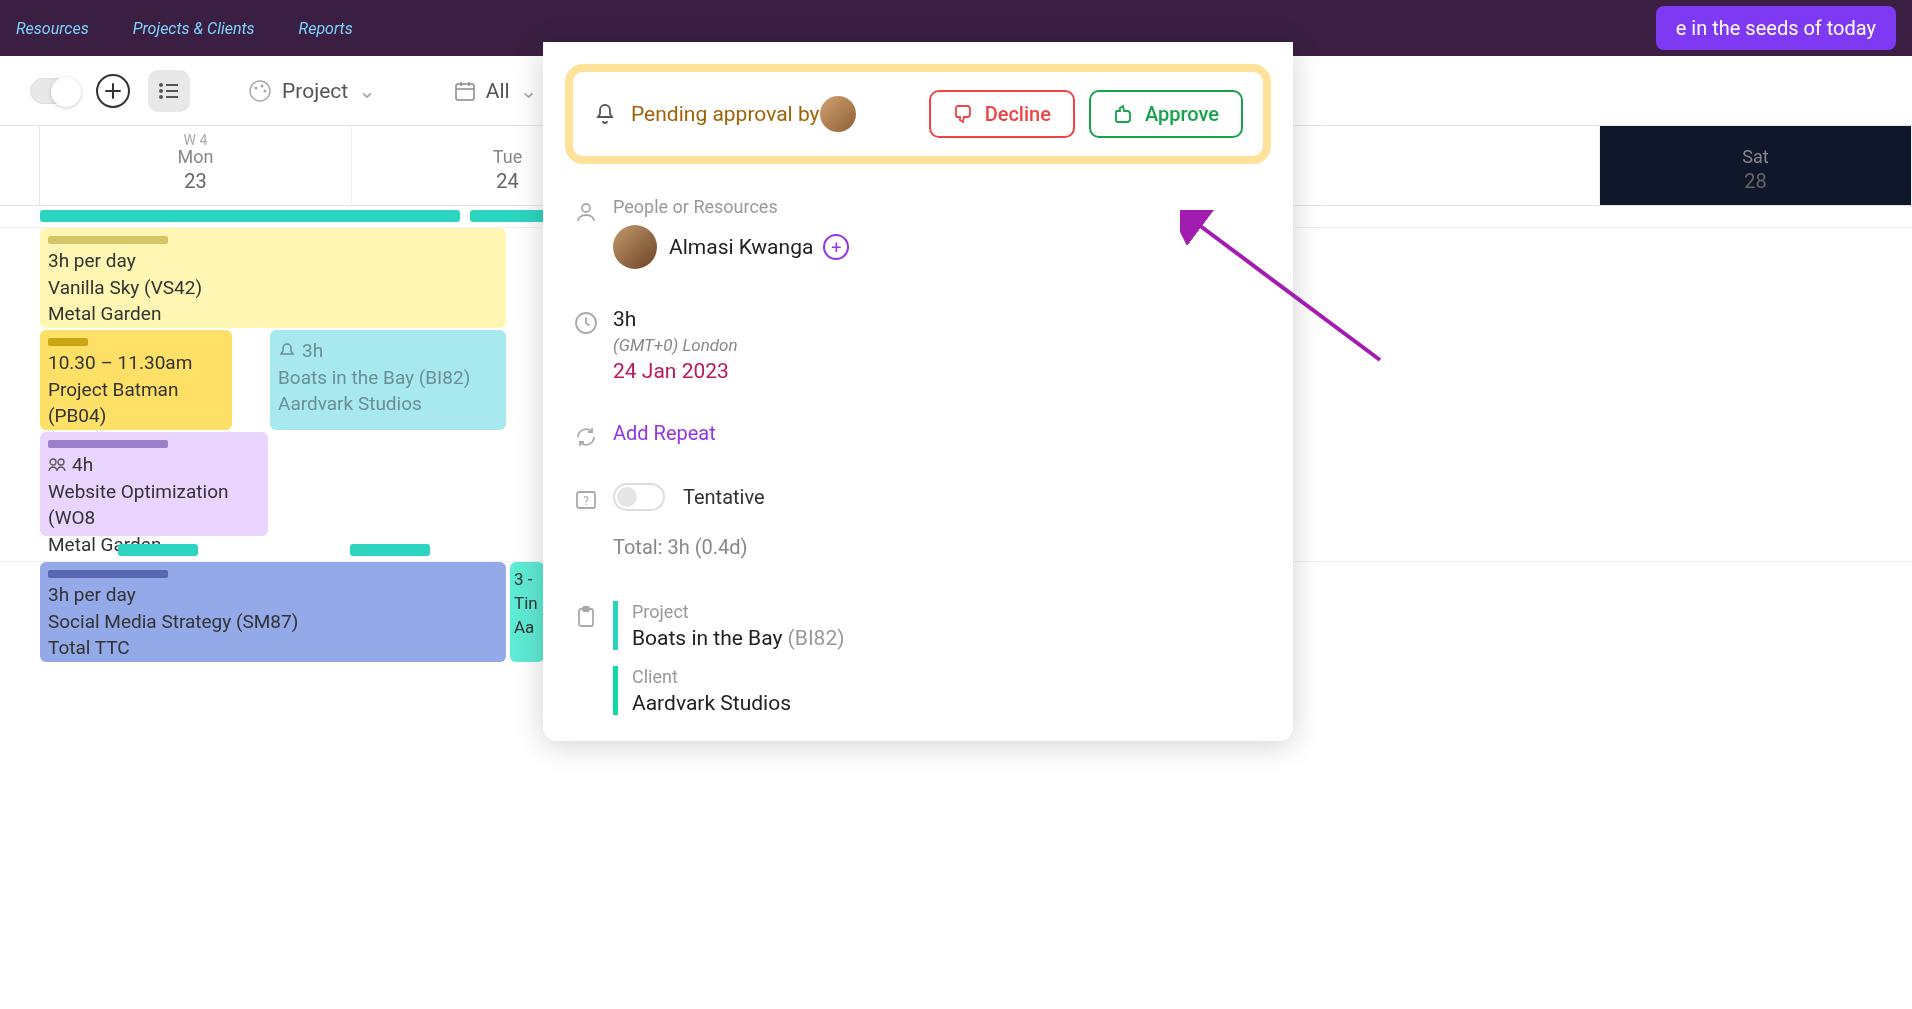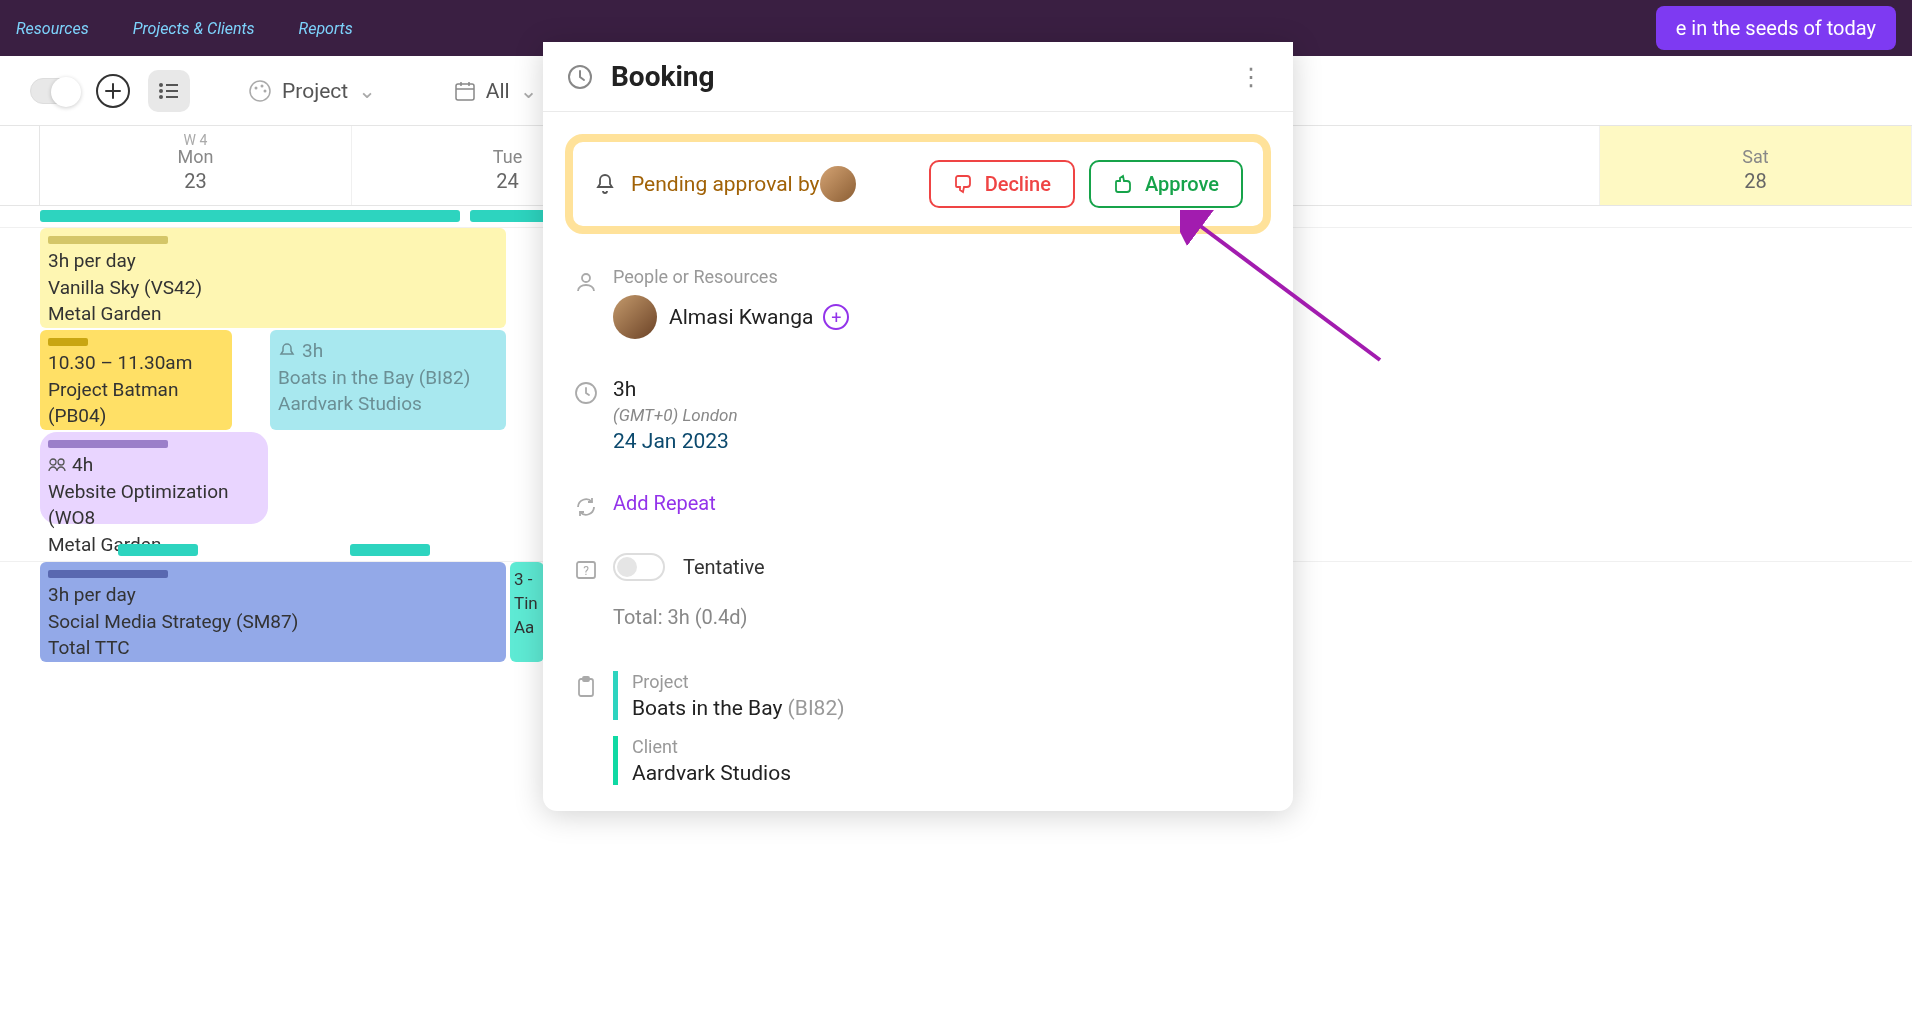--- a/index.html
+++ b/index.html
@@ -49,21 +49,21 @@
     .btn { padding: 10px 22px; border-radius: 10px; font-size: 20px; font-weight: 500; display: flex; align-items: center; gap: 10px; border: 2px solid; background: #fff; cursor: pointer; }
     .btn-decline { color: #ef4444; border-color: #ef4444; }
     .btn-approve { color: #16a34a; border-color: #16a34a; }
 
     .modal-row { display: flex; padding: 10px 28px; gap: 12px; align-items: flex-start; }
     .modal-icon { width: 30px; flex-shrink: 0; color: #999; display: flex; justify-content: center; padding-top: 4px; }
     .modal-content-col { flex: 1; }
     .label-small { color: #999; font-size: 18px; margin-bottom: 4px; }
     .value-text { font-size: 21px; color: #222; margin-bottom: 4px; }
     .tz-text { font-size: 17px; color: #888; font-style: italic; margin-bottom: 4px; }
-    .date-text { font-size: 21px; color: #0c4a6e; }
+    .date-text { font-size: 21px; color: #be185d; }
     .link-purple { color: #9333ea; font-size: 20px; cursor: pointer; }
     .toggle-sm { width: 52px; height: 28px; border-radius: 16px; border: 2px solid #ddd; background: #fff; position: relative; display:inline-block; vertical-align:middle; margin-right:14px;}
     .toggle-sm::after { content:''; position:absolute; left:2px; top:2px; width:20px; height:20px; border-radius:50%; background:#e5e5e5; }
     .tentative-label { font-size: 20px; color: #333; vertical-align:middle;}
     .total-text { font-size: 20px; color: #888; margin-top: 10px; }
     .project-bar { border-left: 5px solid #2dd4bf; padding-left: 14px; margin-bottom: 16px;}
     .proj-code { color: #999; }
     .add-circle { width:26px; height:26px; border:2px solid #9333ea; border-radius:50%; display:inline-flex; align-items:center; justify-content:center; color:#9333ea; font-size:18px; margin-left:10px; vertical-align:middle; cursor:pointer;}
     .avatar-med { width:44px; height:44px; border-radius:50%; background: linear-gradient(135deg,#c49a6c,#6b4226); display:inline-block; vertical-align:middle; margin-right:12px;}
     .arrow-annotation { position:absolute; z-index:200; }
@@ -128,21 +128,21 @@
       <span class="day-name">Mon</span>
       <span class="day-num">23</span>
     </div>
     <div class="day-cell">
       <span class="day-name">Tue</span>
       <span class="day-num">24</span>
     </div>
     <div class="day-cell"></div>
     <div class="day-cell"></div>
     <div class="day-cell"></div>
-    <div class="day-cell" style="background:#fef9c3">
+    <div class="day-cell" style="background:#0f172a">
       <span class="day-name">Sat</span>
       <span class="day-num">28</span>
     </div>
   </div>
 </div>
 
 <div class="timeline-body" style="height:560px">
   <div class="row-spacer">
     <div class="green-strip" style="left:40px; width:420px; top:4px;"></div>
     <div class="green-strip" style="left:470px; width:80px; top:4px;"></div>
@@ -166,21 +166,21 @@
     <div style="display:flex; gap:6px; align-items:center;">
       <svg width="18" height="18" viewBox="0 0 18 18">
           <path d="M9 2a4 4 0 0 0-4 4v3l-2 3h12l-2-3V6a4 4 0 0 0-4-4z" fill="none" stroke="#6b8f95" stroke-width="1.5"></path>
         </svg>
       <span>3h</span>
     </div>
     <div>Boats in the Bay (BI82)</div>
     <div>Aardvark Studios</div>
   </div>
 
-  <div class="booking-block purple-light" style="left:40px; top:226px; width:228px; height:92px;border-radius:17px;">
+  <div class="booking-block purple-light" style="left:40px; top:226px; width:228px; height:104px;">
     <div class="block-bar" style="background:#9b7fc9"></div>
     <div style="display:flex; gap:6px; align-items:center;">
       <svg width="18" height="14" viewBox="0 0 18 14">
           <circle cx="5" cy="4" r="3" fill="none" stroke="#555" stroke-width="1.3"></circle>
           <circle cx="13" cy="4" r="3" fill="none" stroke="#555" stroke-width="1.3"></circle>
           <path d="M1 13c0-2 2-4 4-4s4 2 4 4M9 13c0-2 2-4 4-4s4 2 4 4" fill="none" stroke="#555" stroke-width="1.3"></path>
         </svg>
       <span>4h</span>
     </div>
     <div>Website Optimization (WO8</div>
@@ -200,28 +200,20 @@
   </div>
 
   <div class="booking-block green-mid" style="left:510px; top:356px; width:34px; height:100px; padding:6px 4px; font-size:17px; overflow:hidden;">
     <div>3 -</div>
     <div>Tin</div>
     <div>Aa</div>
   </div>
 </div>
 
 <div class="modal">
-  <div class="modal-header">
-    <svg width="26" height="26" viewBox="0 0 26 26">
-        <circle cx="13" cy="13" r="11" fill="none" stroke="#888" stroke-width="2"></circle>
-        <path d="M13 7v6l4 3" stroke="#888" stroke-width="2" fill="none" stroke-linecap="round"></path>
-      </svg>
-    <div class="modal-title">Booking</div>
-    <div class="modal-menu">⋮</div>
-  </div>
 
   <div class="approval-box">
     <svg width="24" height="24" viewBox="0 0 24 24">
         <path d="M12 3a5 5 0 0 0-5 5v4l-2 3h14l-2-3V8a5 5 0 0 0-5-5z" fill="none" stroke="#555" stroke-width="1.8"></path>
         <path d="M10 19a2 2 0 0 0 4 0" fill="none" stroke="#555" stroke-width="1.8"></path>
       </svg>
     <div class="approval-text">
       <span>Pending approval by</span>
       <span class="avatar-small"></span>
     </div>

